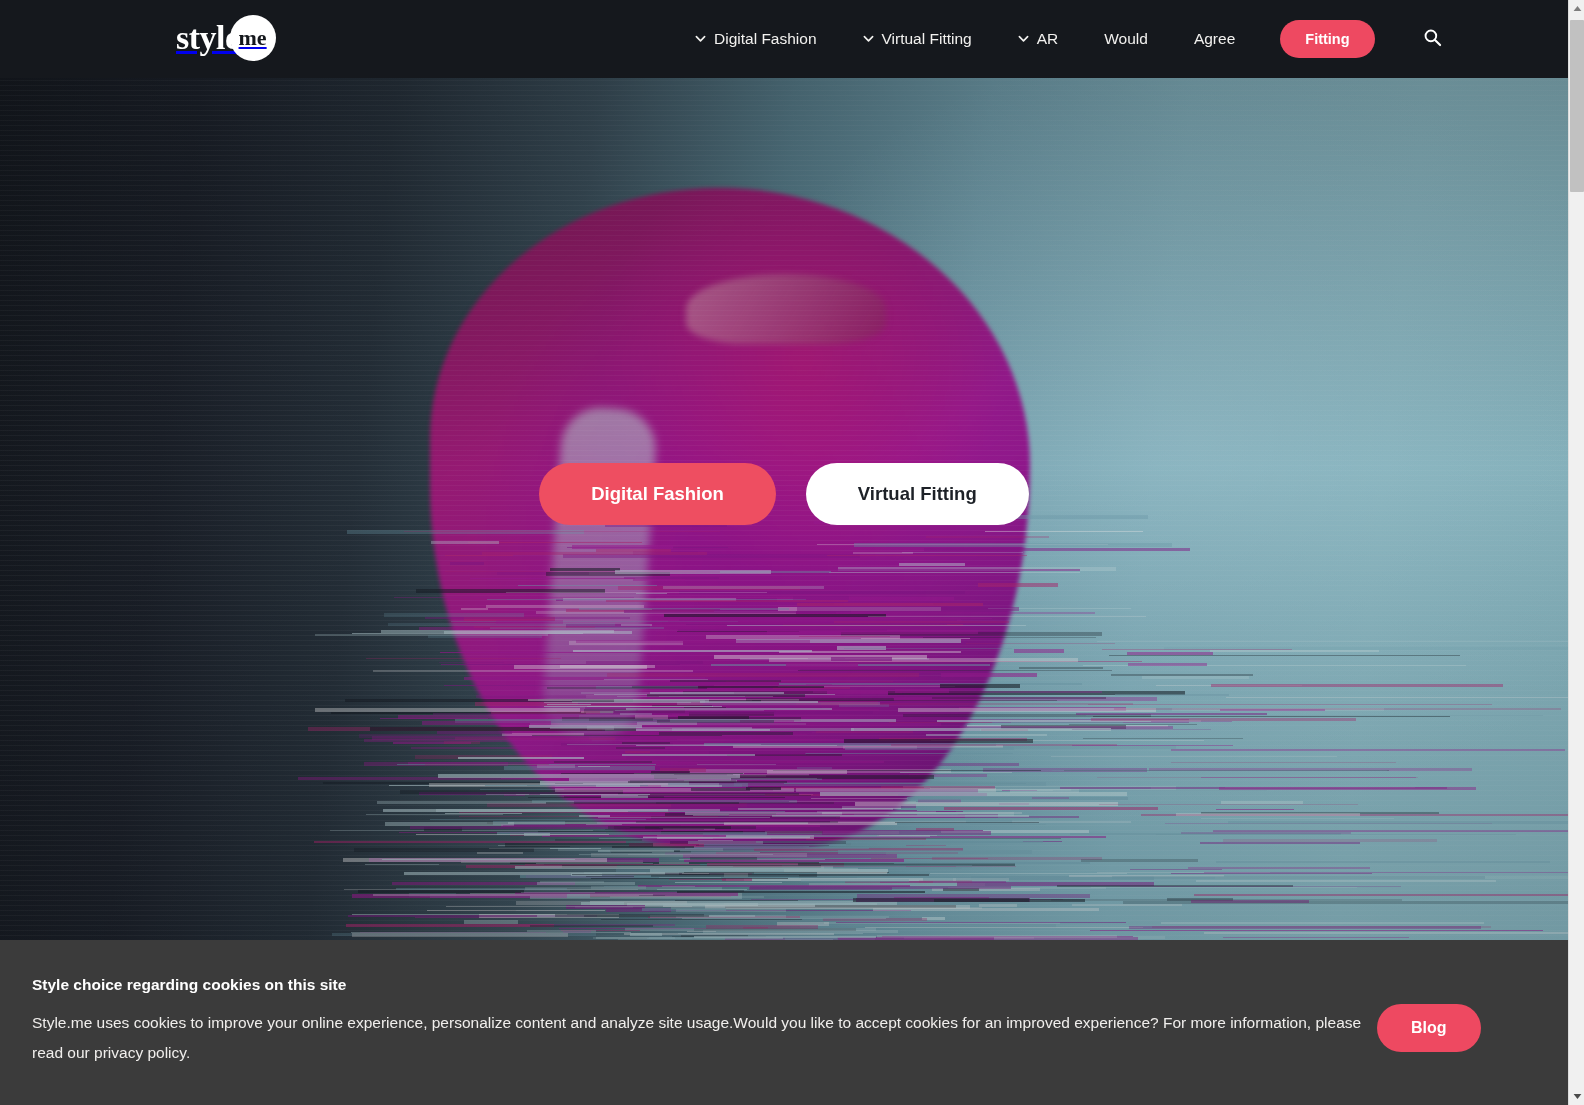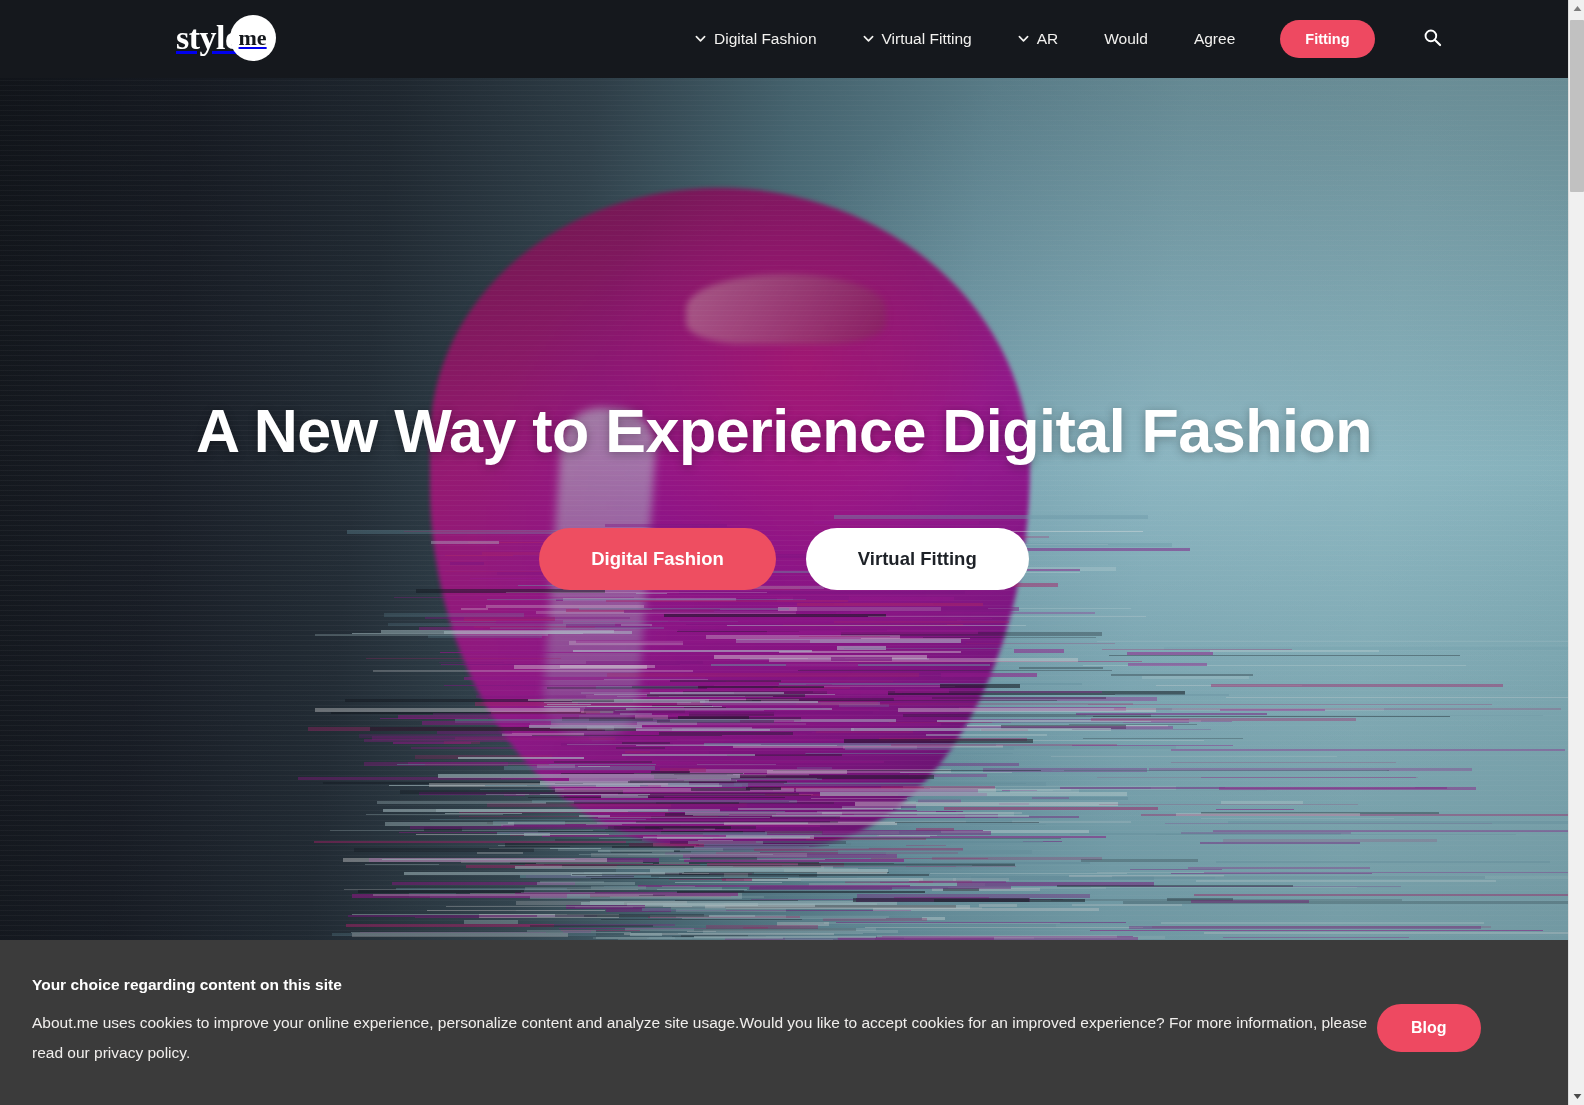--- a/index.html
+++ b/index.html
@@ -1109,32 +1109,31 @@
         <div class="glitch-strip" style="top: 818px; left: 530px; width: 212px; height: 3px; background: rgba(196, 228, 232, 0.78); opacity: 0.53;"></div>
         <div class="glitch-strip" style="top: 626px; left: 547px; width: 44px; height: 1px; background: rgba(196, 228, 232, 0.78); opacity: 0.75;"></div>
         <div class="glitch-strip" style="top: 707px; left: 661px; width: 61px; height: 2px; background: rgba(196, 228, 232, 0.78); opacity: 0.72;"></div>
         <div class="glitch-strip" style="top: 859px; left: 593px; width: 82px; height: 2px; background: rgba(196, 228, 232, 0.78); opacity: 0.31;"></div>
         <div class="glitch-strip" style="top: 796px; left: 572px; width: 138px; height: 1px; background: rgba(26, 34, 44, 0.65); opacity: 0.82;"></div>
         <div class="glitch-strip" style="top: 763px; left: 688px; width: 75px; height: 3px; background: rgba(196, 228, 232, 0.78); opacity: 0.49;"></div>
       </div>
     <div class="hero-overlay"></div>
 
     <div class="hero-content">
-      <h1 class="hero-title">A New Way to Experience Digital Fashion</h1>
       <div class="hero-btns">
         <button class="btn-primary">Digital Fashion</button>
         <button class="btn-secondary">Virtual Fitting</button>
       </div>
     </div>
   </div>
 
   <div class="cookie">
     <div class="cookie-text">
-      <div class="cookie-title">Your choice regarding content on this site</div>
-      <div class="cookie-body">About.me uses cookies to improve your online experience, personalize content and analyze site usage.Would you like to accept cookies for an improved experience? For more information, please read our privacy policy.</div>
+      <div class="cookie-title">Style choice regarding cookies on this site</div>
+      <div class="cookie-body">Style.me uses cookies to improve your online experience, personalize content and analyze site usage.Would you like to accept cookies for an improved experience? For more information, please read our privacy policy.</div>
     </div>
     <button class="cookie-agree">Blog</button>
   </div>
 
 </div>
 
 <div class="scrollbar">
   <div class="sb-arrow up">
     <svg width="9" height="7" viewBox="0 0 10 7">
         <path d="M5 0.8 L9.3 6.2 L0.7 6.2 Z" fill="#7d7d7d"></path>

